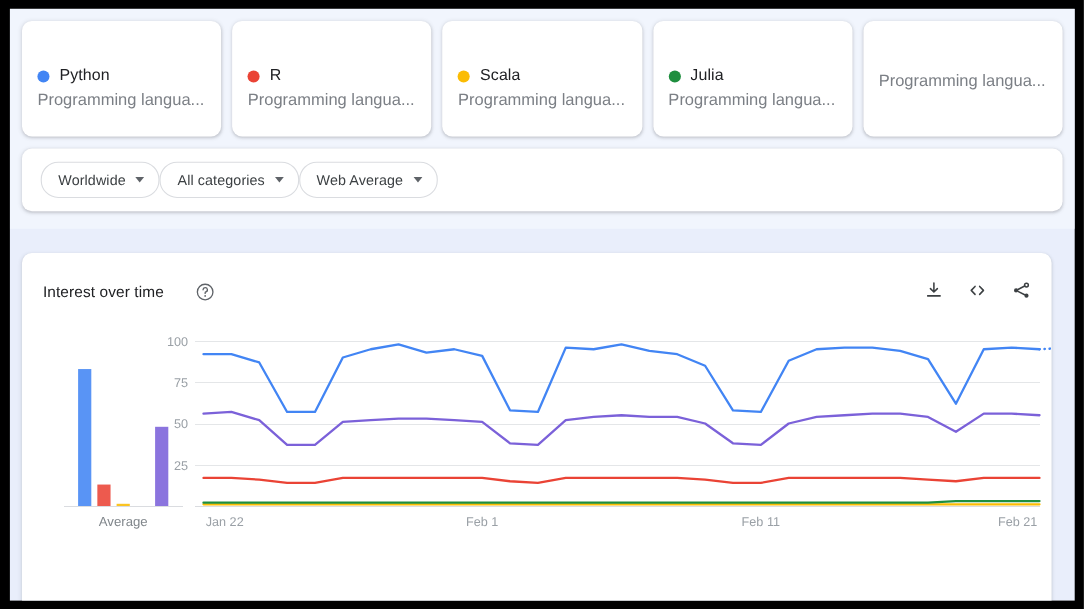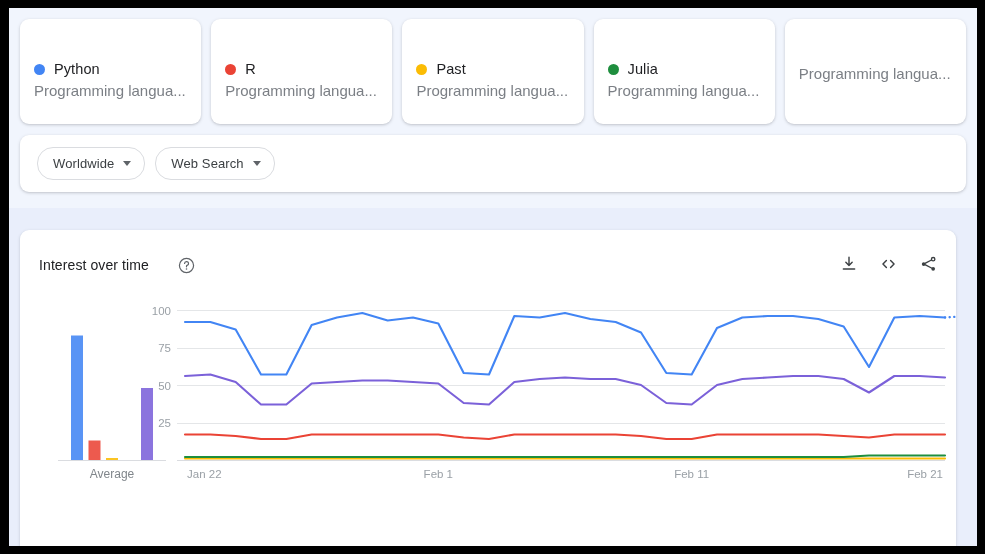--- a/index.html
+++ b/index.html
@@ -102,21 +102,20 @@
     margin: 11px 11px 0 11px;
     width: 946px;
     height: 57px;
     background: #ffffff;
     border-radius: 9px;
     box-shadow: 0 1px 2px rgba(60,64,67,.16), 0 1px 3px 1px rgba(60,64,67,.08);
     display: flex;
     align-items: center;
     padding-left: 17px;
     box-sizing: border-box;
-    gap: 10px;
   }
   .chip {
     height: 31px;
     border: 1px solid #dadce0;
     border-radius: 16px;
     background: #fff;
     display: inline-flex;
     align-items: center;
     gap: 9px;
     padding: 0 13px 0 15px;
@@ -230,21 +229,21 @@
             <span class="term-name">R</span>
           </div>
           <div class="term-sub">Programming langua...</div>
         </div>
       </div>
 
       <div class="term-card">
         <div class="term-inner">
           <div class="term-title-row">
             <span class="dot" style="background:#fbbc04"></span>
-            <span class="term-name">Past</span>
+            <span class="term-name">Scala</span>
           </div>
           <div class="term-sub">Programming langua...</div>
         </div>
       </div>
 
       <div class="term-card">
         <div class="term-inner">
           <div class="term-title-row">
             <span class="dot" style="background:#1e8e3e"></span>
             <span class="term-name">Julia</span>
@@ -260,21 +259,25 @@
       </div>
 
     </div>
 
     <div class="filter-card">
       <div class="chip">
         <span>Worldwide</span>
         <span class="caret"></span>
       </div>
       <div class="chip">
-        <span>Web Search</span>
+        <span>All categories</span>
+        <span class="caret"></span>
+      </div>
+      <div class="chip">
+        <span>Web Average</span>
         <span class="caret"></span>
       </div>
     </div>
   </div>
 
   <div class="iot-card">
 
     <div class="iot-head">
       <div class="iot-title">Interest over time</div>
 

